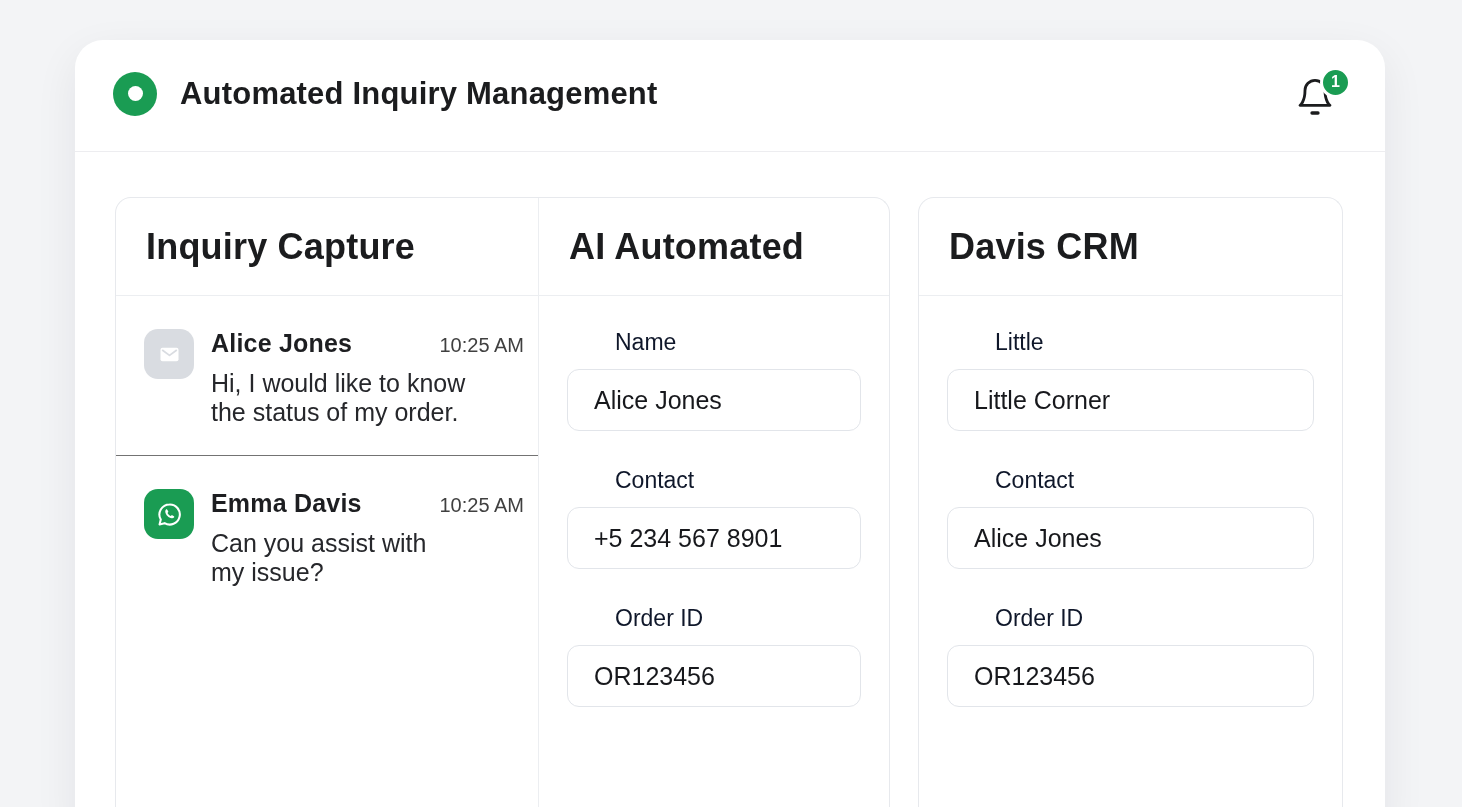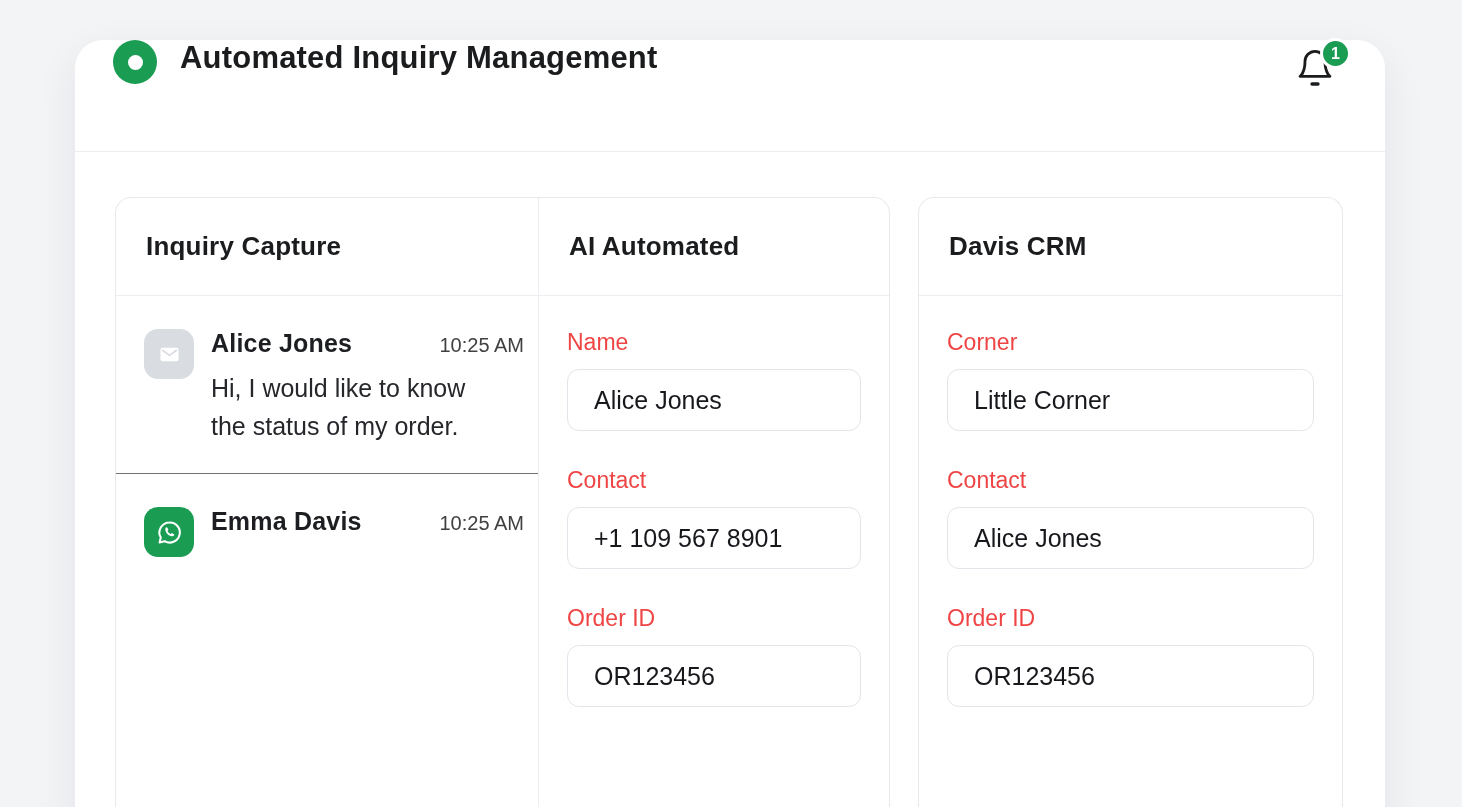--- a/index.html
+++ b/index.html
@@ -14,21 +14,21 @@
 
   .card {
     position: absolute; left: 75px; top: 40px;
     width: 1310px; height: 800px;
     background: #ffffff; border-radius: 28px;
     box-shadow: 0 14px 44px rgba(20, 25, 40, 0.07);
   }
 
   
   .card-header {
-    height: 112px; display: flex; 
+    height: 112px; display: flex; align-items: center;
     padding: 0 42px 4px 38px;
     border-bottom: 1px solid #ededf0;
   }
   .status-dot {
     width: 44px; height: 44px; border-radius: 50%;
     background: #1a9c53; flex: none;
     display: flex; align-items: center; justify-content: center;
   }
   .status-dot-inner { width: 15px; height: 15px; border-radius: 50%; background: #ffffff; }
   .page-title {
@@ -61,45 +61,45 @@
   .panel-b { width: 425px; margin-left: 28px; }
 
   .col-inquiry { width: 423px; border-right: 1px solid #eceef1; }
   .col-extract { flex: 1; }
 
   .col-header {
     height: 98px; display: flex; align-items: center;
     padding: 0 28px 0 30px;
     border-bottom: 1px solid #eceef1;
   }
-  .col-title { margin: 0; font-size: 26px; font-weight: 700; color: #1b1c1e; letter-spacing: 0.2px; }
+  .col-title { margin: 0; font-size: 36px; font-weight: 700; color: #1b1c1e; letter-spacing: 0.2px; }
 
   
   .msg { display: flex; padding: 33px 14px 28px 28px; }
   .msg + .msg { border-top: 1px solid #737373; }
   .msg-icon {
     width: 50px; height: 50px; border-radius: 14px; flex: none;
     display: flex; align-items: center; justify-content: center;
   }
   .msg-icon.email { background: #d9dce1; }
   .msg-icon.whatsapp { background: #1a9c53; }
   .msg-body { margin-left: 17px; flex: 1; min-width: 0; }
   .msg-top { display: flex; align-items: baseline; justify-content: space-between; }
   .msg-name { font-size: 25px; font-weight: 700; color: #1d1e21; letter-spacing: 0.2px; }
   .msg-time { font-size: 20px; color: #404040; }
   .msg-text {
-    margin: 11px 0 0; font-size: 25px; line-height: 38px;
+    margin: 11px 0 0; font-size: 25px; line-height: 29px;
     color: #26272b; white-space: pre-line;
   }
 
   
   .fields { padding: 0 28px; }
   .field { margin-top: 33px; }
   .field + .field { margin-top: 36px; }
-  .field-label { display: block; font-size: 23px; color: #ef4444; }
+  .field-label { display: block; font-size: 23px; color: #0f172a; margin-left: 48px; }
   .input-box {
     margin-top: 13px; height: 62px;
     border: 1px solid #e2e5ea; border-radius: 12px;
     background: #ffffff;
     display: flex; align-items: center;
     padding: 0 26px; font-size: 25px; color: #17181c;
   }
 </style>
 </head>
 <body>
@@ -153,56 +153,58 @@
                 <svg width="31" height="31" viewBox="0 0 24 24">
                   <path d="M12 4.2a7.8 7.8 0 0 0-6.75 11.7L4.3 19.7l3.9-1A7.8 7.8 0 1 0 12 4.2z" fill="none" stroke="#ffffff" stroke-width="1.6" stroke-linejoin="round"></path>
                   <path d="M9.3 8.2c.25-.3.75-.28.95.05l.75 1.25c.15.25.12.57-.08.8l-.45.5c.5 1.05 1.35 1.9 2.4 2.4l.5-.45c.22-.2.55-.23.8-.08l1.25.75c.33.2.35.7.05.95-.45.4-1.05.62-1.65.55-2.5-.3-4.8-2.6-5.1-5.1-.07-.6.15-1.2.58-1.62z" fill="#ffffff"></path>
                 </svg>
               </span>
               <div class="msg-body">
                 <div class="msg-top">
                   <span class="msg-name">Emma Davis</span>
                   <span class="msg-time">10:25 AM</span>
                 </div>
+                <p class="msg-text">Can you assist with
+my issue?</p>
               </div>
             </article>
 
           </div>
         </div>
 
         <div class="col-extract">
           <div class="col-header">
             <h2 class="col-title">AI Automated</h2>
           </div>
           <div class="fields">
             <div class="field">
               <label class="field-label">Name</label>
               <div class="input-box">Alice Jones</div>
             </div>
             <div class="field">
               <label class="field-label">Contact</label>
-              <div class="input-box">+1 109 567 8901</div>
+              <div class="input-box">+5 234 567 8901</div>
             </div>
             <div class="field">
               <label class="field-label">Order ID</label>
               <div class="input-box">OR123456</div>
             </div>
           </div>
         </div>
 
       </section>
 
       <section class="panel panel-b">
         <div>
           <div class="col-header">
             <h2 class="col-title">Davis CRM</h2>
           </div>
           <div class="fields">
             <div class="field">
-              <label class="field-label">Corner</label>
+              <label class="field-label">Little</label>
               <div class="input-box">Little Corner</div>
             </div>
             <div class="field">
               <label class="field-label">Contact</label>
               <div class="input-box">Alice Jones</div>
             </div>
             <div class="field">
               <label class="field-label">Order ID</label>
               <div class="input-box">OR123456</div>
             </div>

